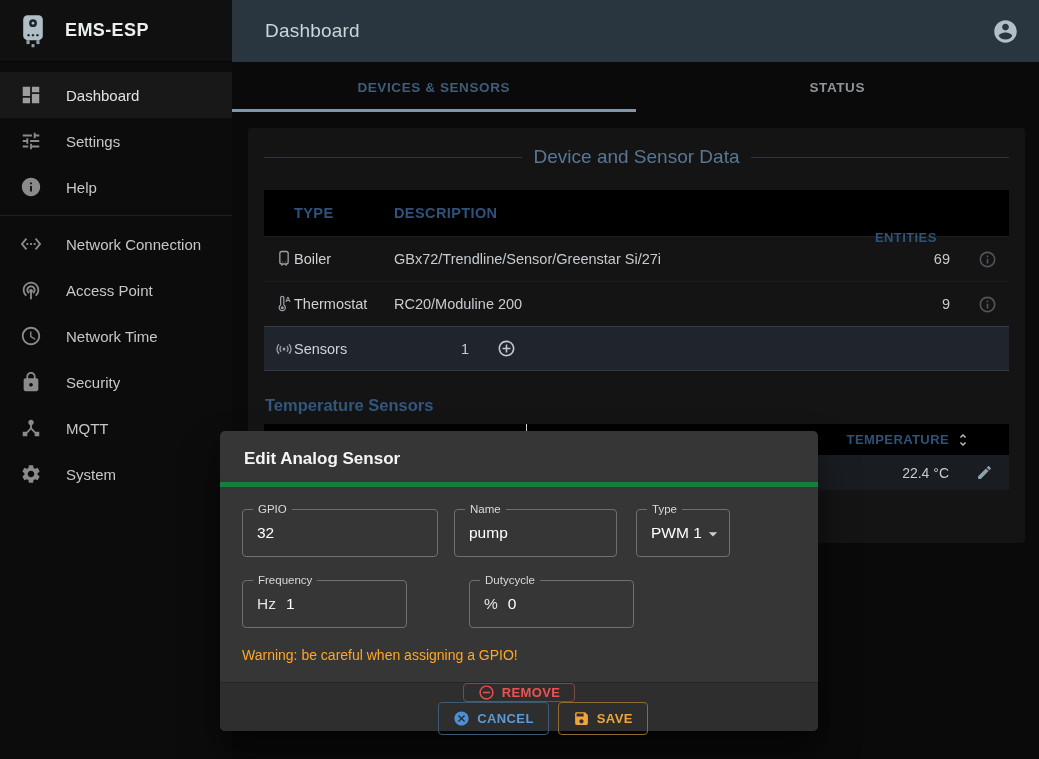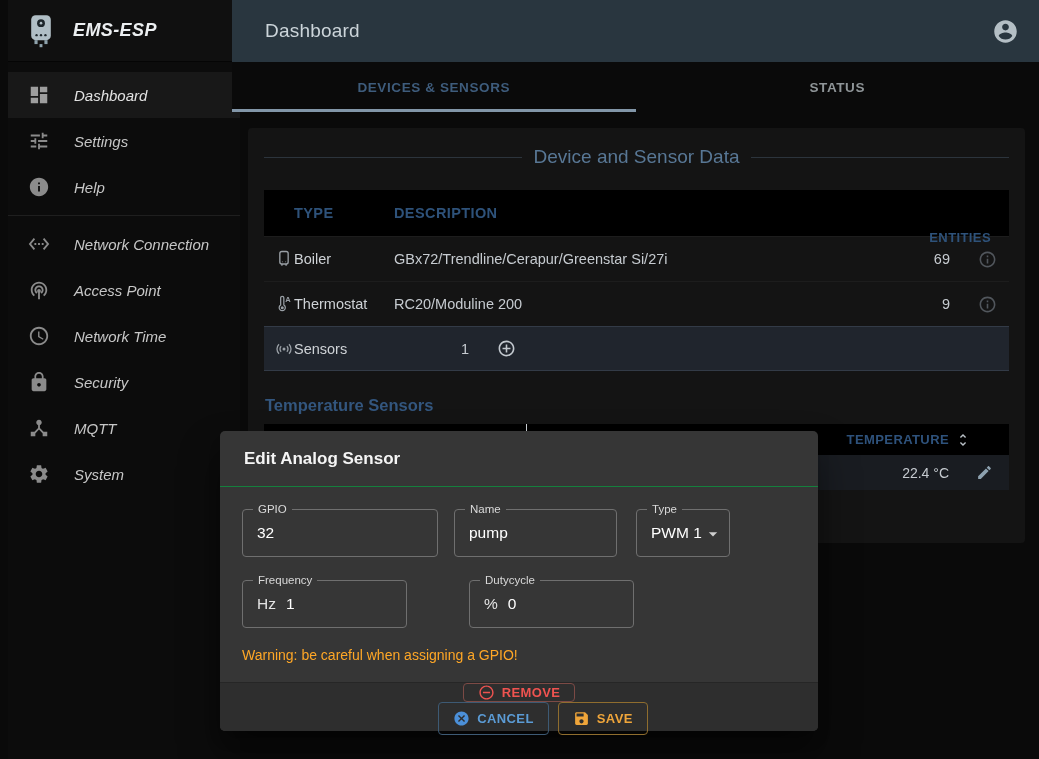--- a/index.html
+++ b/index.html
@@ -1,20 +1,20 @@
 <!DOCTYPE html>
 <html><head>
 <meta charset="utf-8">
 <style>
   * { margin:0; padding:0; box-sizing:border-box; }
   body { background:#000; font-family:"Liberation Sans", sans-serif; }
   .screen { position:relative; width:1039px; height:759px; background:#0a0a0a; overflow:hidden; }
 
   
-  .sidebar { position:absolute; left:8px; top:0; width:232px; height:759px; background:#0c0c0c;font-style:italic; }
+  .sidebar { position:absolute; left:0; top:0; width:232px; height:759px; background:#0c0c0c; }
   .logo-row { height:62px; background:#101010; display:flex; align-items:center; padding-left:17px; border-bottom:1px solid #050505; }
   .logo-icon { width:32px; height:34px; margin-right:16px; }
   .logo-title { color:#eceff1; font-size:18px; font-weight:bold; letter-spacing:.4px; }
   .nav { padding-top:10px; }
   .nav-item { height:46px; display:flex; align-items:center; padding-left:20px; cursor:pointer; }
   .nav-item.selected { background:#181818; }
   .nav-icon { width:22px; height:22px; color:#8b8b8b; flex:none; }
   .nav-item.selected .nav-icon { color:#9e9e9e; }
   .nav-label { margin-left:24px; color:#c7c7c7; font-size:15px; }
   .nav-item.selected .nav-label { color:#e2e2e2; }
@@ -42,38 +42,38 @@
   .drow { display:flex; align-items:center; height:45px; }
   .drow.header { height:46px; background:#000; color:#2e527a; font-size:13px; font-weight:bold; letter-spacing:.4px; }
   .drow.body { border-top:1px solid #1d1d1d; }
   .drow.body:first-of-type { border-top:none; }
   .drow.selected { background:#20252d; border-top:1px solid #333b47; border-bottom:1px solid #333b47; }
   .c-icon { width:30px; padding-left:10px; display:flex; align-items:center; }
   .c-icon svg { width:22px; height:22px; color:#9aa0a6; }
   .c-type { width:100px; color:#ced2d6; font-size:14.5px; }
   .c-desc { flex:1; color:#c6cbd0; font-size:14.5px; }
   .c-ent { width:90px; text-align:right; padding-right:15px; color:#c6cbd0; font-size:14.5px; }
-  .c-ent-h { width:134px; text-align:right; padding-right:18px;margin-top:48px; }
+  .c-ent-h { width:134px; padding-right:18px;margin-top:48px; }
   .c-action { width:44px; display:flex; justify-content:center; }
   .c-action svg { width:19px; height:19px; cursor:pointer; }
   .icon-dim { color:#51565c; }
   .icon-bright { color:#c3c9cf; }
 
   .temp-title { position:absolute; left:17px; top:268px; color:#33567e; font-size:16.5px; font-weight:bold; }
   .ttable { position:absolute; left:16px; top:296px; width:745px; }
   .theader { display:flex; height:31px; background:#000; align-items:center; }
   .th-name { flex:1; }
   .th-temp { width:483px; border-left:1px solid #ccd1d5; height:100%; display:flex; align-items:center; justify-content:flex-end; gap:6px; padding-right:38px; color:#2e527c; font-size:13px; font-weight:bold; letter-spacing:.4px; }
   .sort-icon { width:16px; height:16px; color:#b9c0c6; cursor:pointer; }
   .trow { position:relative; display:flex; height:35px; background:#191c21; align-items:center; justify-content:flex-end; padding-right:60px; color:#c6cbd0; font-size:14px; }
   .pencil { position:absolute; right:16px; top:9px; width:17px; height:17px; color:#8da1af; cursor:pointer; }
 
   
   .dialog { position:absolute; left:220px; top:431px; width:598px; height:300px; background:#363636; border-radius:5px; box-shadow:0 11px 15px -7px rgba(0,0,0,.4), 0 24px 38px 3px rgba(0,0,0,.35); z-index:10; }
-  .dlg-title { height:56px; line-height:56px; padding-left:24px; color:#f5f5f5; font-size:17px; font-weight:bold; border-bottom:1px solid #15803d; }
+  .dlg-title { height:56px; line-height:56px; padding-left:24px; color:#f5f5f5; font-size:17px; font-weight:bold; border-bottom:5px solid #15803d; }
   .field { position:absolute; border:1px solid #6f6f6f; border-radius:4px; height:48px; display:flex; align-items:center; }
   .field-label { position:absolute; top:-7px; left:10px; background:#363636; padding:0 5px; font-size:11.5px; color:#d9d9d9; }
   .field-value { padding-left:14px; color:#fff; font-size:15.5px; }
   .prefix { padding-left:14px; color:#e3e3e3; font-size:15.5px; }
   .prefix + .field-value { padding-left:10px; }
   .caret { position:absolute; right:6px; top:14px; width:20px; height:20px; color:#cfcfcf; }
   .warning { position:absolute; left:22px; top:216px; color:#ffa726; font-size:14px; }
   .dlg-footer { position:absolute; left:0; right:0; bottom:0; height:49px; background:#2e2e2e; border-top:1px solid #262626; border-radius:0 0 5px 5px; display:flex; align-items:center; justify-content:space-between; padding:0 8px;flex-direction:column; }
   .btn { display:inline-flex; align-items:center; gap:7px; height:33px; padding:0 14px; border-radius:4px; background:transparent; font-size:13px; font-weight:bold; letter-spacing:.4px; cursor:pointer; font-family:"Liberation Sans", sans-serif; }
   .btn svg { width:17px; height:17px; }
@@ -193,21 +193,21 @@
       <div class="drow body">
         <div class="c-icon">
             <svg viewBox="0 0 24 24" fill="none" stroke="currentColor" stroke-width="1.6">
               <rect x="7" y="3" width="10" height="15" rx="2.5"></rect>
               <path d="M9.5 18v2.2M14.5 18v2.2"></path>
               <circle cx="10" cy="15.3" r="0.6" fill="currentColor" stroke="none"></circle>
               <circle cx="14" cy="15.3" r="0.6" fill="currentColor" stroke="none"></circle>
             </svg>
           </div>
         <div class="c-type">Boiler</div>
-        <div class="c-desc">GBx72/Trendline/Cerapur/Greenstar Si/27i</div>
+        <div class="c-desc">GBx72/Trendline/Sensor/Greenstar Si/27i</div>
         <div class="c-ent">69</div>
         <div class="c-action">
             <svg class="icon-dim" viewBox="0 0 24 24">
               <path fill="currentColor" d="M11 7h2v2h-2zm0 4h2v6h-2zm1-9C6.48 2 2 6.48 2 12s4.48 10 10 10 10-4.48 10-10S17.52 2 12 2zm0 18c-4.41 0-8-3.59-8-8s3.59-8 8-8 8 3.59 8 8-3.59 8-8 8z"></path>
             </svg>
           </div>
       </div>
       <div class="drow body">
         <div class="c-icon">
             <svg viewBox="0 0 24 24">

